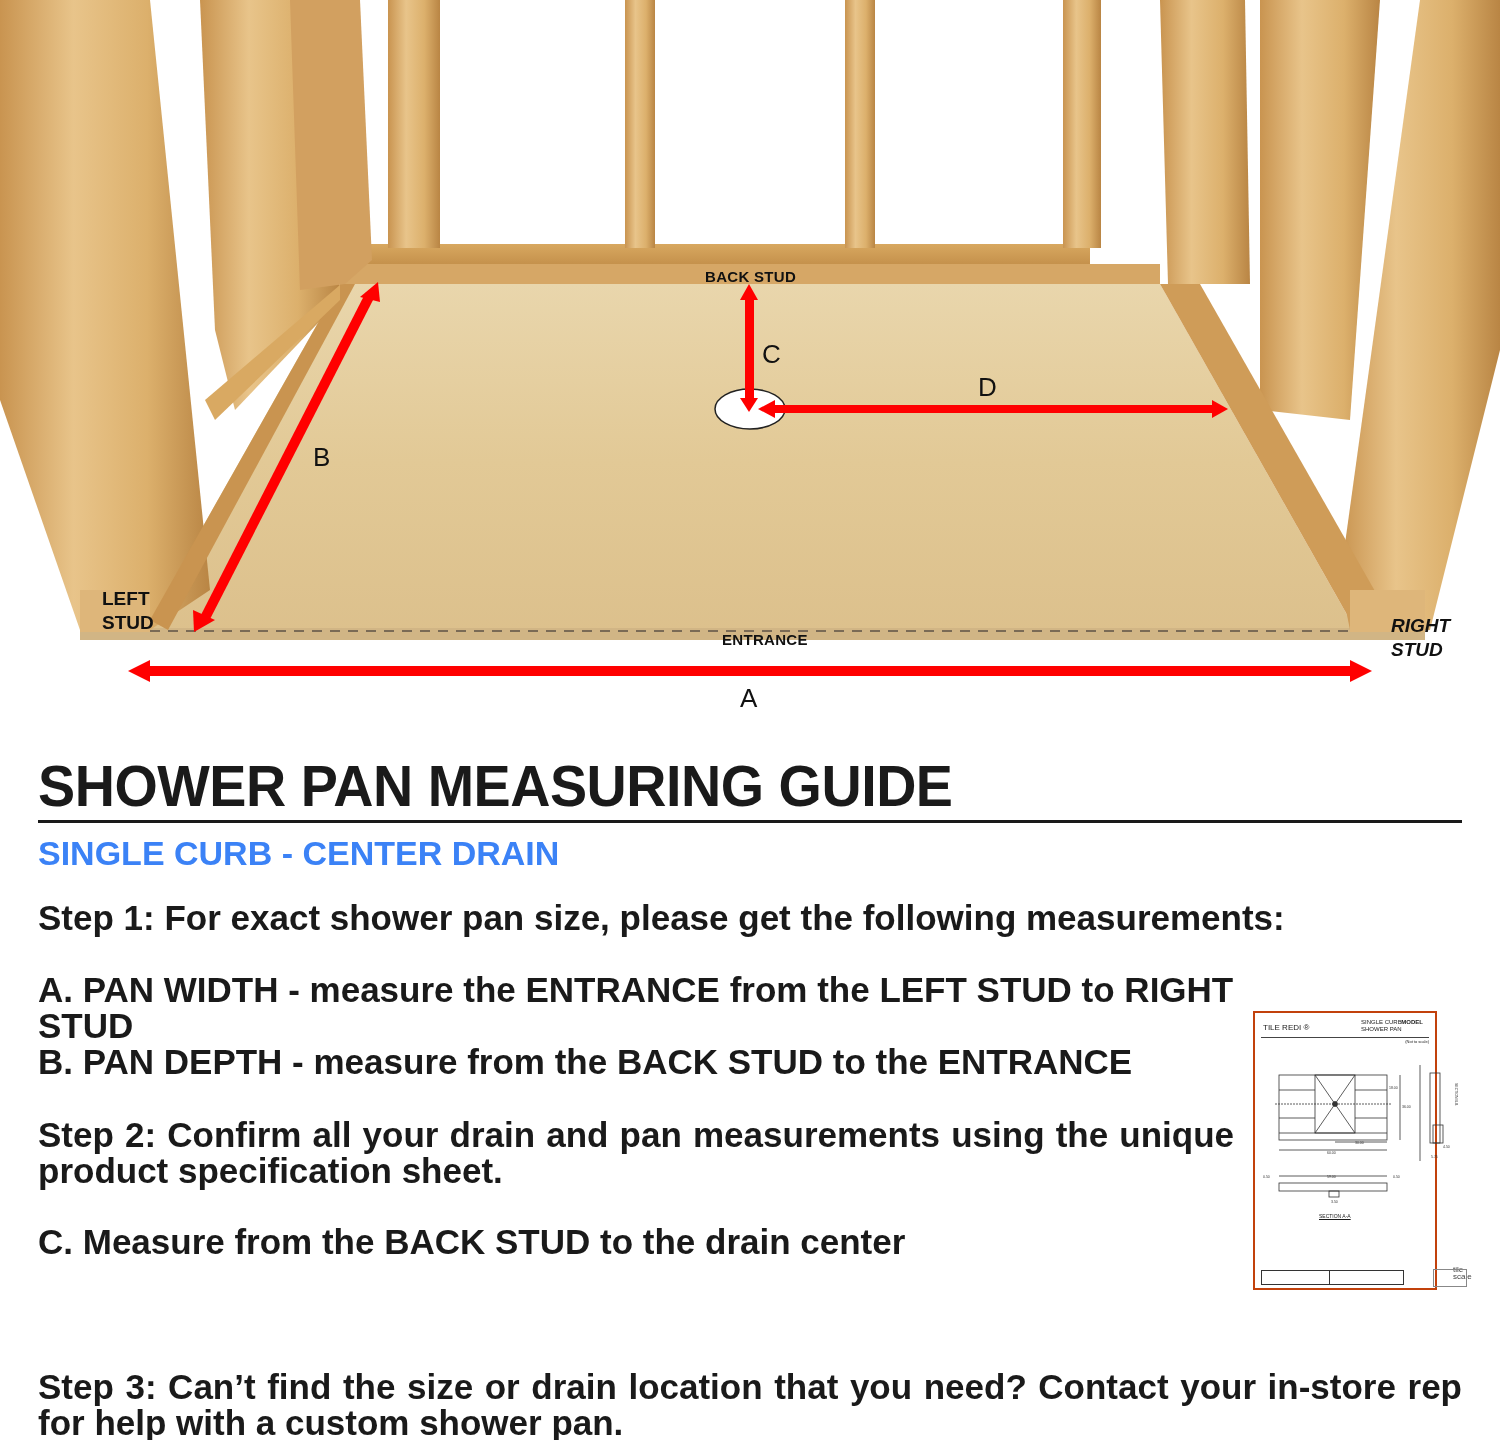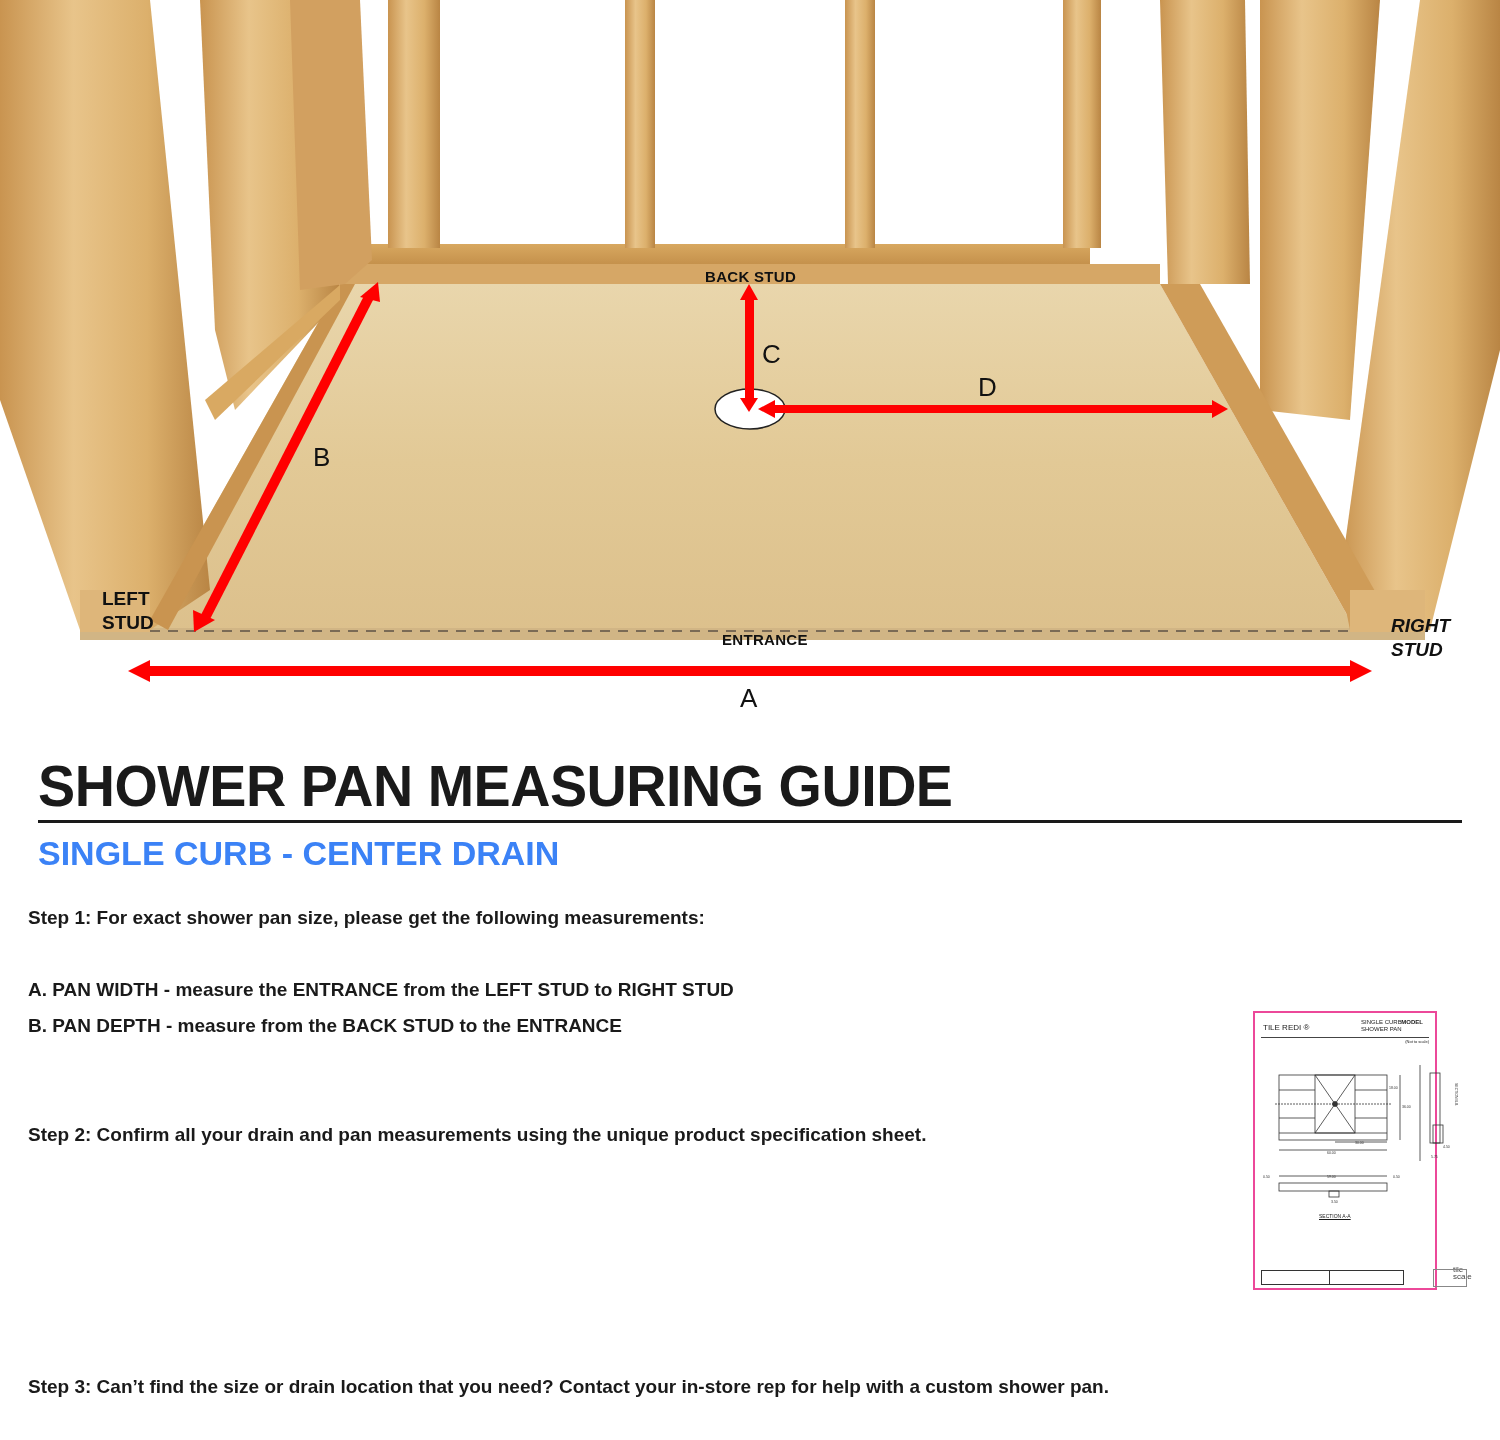--- a/index.html
+++ b/index.html
@@ -6,24 +6,24 @@
   body { width:1500px; height:1440px; position:relative; overflow:hidden; font-family:"Liberation Sans", sans-serif; color:#1a1a1a; }
   .illus { position:absolute; left:0; top:0; width:1500px; height:720px; }
   .lbl { position:absolute; font-family:"Liberation Sans", sans-serif; color:#111; white-space:nowrap; }
   .lbl.small { font-size:15px; font-weight:bold; letter-spacing:0.3px; }
   .lbl.letter { font-size:26px; font-weight:normal; }
   .lbl.stud { font-size:19px; font-weight:bold; font-style:italic; line-height:24px;padding-left:22px; }
   .lbl.stud.plain { font-style:normal; }
   h1.title { position:absolute; left:38px; top:752px; margin:0; font-size:58px; font-weight:bold; letter-spacing:-0.5px; color:#1a1a1a; transform:scaleX(0.96); transform-origin:left; }
   .rule { position:absolute; left:38px; top:820px; width:1424px; height:3px; background:#1a1a1a; }
   h2.subtitle { position:absolute; left:38px; top:834px; margin:0; font-size:34px; font-weight:bold; color:#3b82f6; }
-  .para { position:absolute; left:28px; font-size:19px; font-weight:bold; color:#1a1a1a; line-height:36px; }
+  .para { position:absolute; left:38px; font-size:35px; font-weight:bold; color:#1a1a1a; line-height:36px; }
   .para .kw { font-weight:900; }
   .para.justify { text-align:justify; text-align-last:left; }
-  .spec { position:absolute; left:1253px; top:1011px; width:184px; height:279px; border:2px solid #ec4899; background:#fff; box-sizing:border-box; }
+  .spec { position:absolute; left:1253px; top:1011px; width:184px; height:279px; border:2px solid #c2410c; background:#fff; box-sizing:border-box; }
   .spec .hdr { position:absolute; left:6px; right:6px; top:4px; height:20px; border-bottom:1px solid #444; font-size:7px; }
   .spec .brand { position:absolute; left:2px; top:6px; font-size:8px; }
   .spec .stitle { position:absolute; left:100px; top:2px; font-size:6px; line-height:7px; }
   .spec .model { position:absolute; right:6px; top:2px; font-size:6px; font-weight:bold; }
   .spec .note { position:absolute; right:6px; top:26px; font-size:4px; }
   .spec .section { position:absolute; left:64px; top:200px; font-size:5px; text-decoration:underline; }
   .spec .footbox { position:absolute; left:6px; top:257px; width:67px; height:13px; border:1px solid #333; }
   .spec .footbox2 { position:absolute; left:74px; top:257px; width:73px; height:13px; border:1px solid #333; }
   .spec .footlogo { position:absolute; left:150px; top:253px; font-size:8px; line-height:7px; color:#444;padding-left:48px; }
   .spec .footbox3 { position:absolute; left:178px; top:256px; width:32px; height:16px; border:1px solid #888; }
@@ -140,20 +140,21 @@
   </div>
   <div>
     <span>B.</span>
     <span class="kw">PAN DEPTH</span><span> - measure from the BACK STUD to the ENTRANCE</span>
   </div>
 </div>
 
 <div class="para justify" style="top:1117px; width:1196px;">Step 2: Confirm all your drain and pan measurements using the unique product specification sheet.</div>
 
 <div class="para" style="top:1224px; width:1200px;">
+  <div>C. Measure from the BACK STUD to the drain center</div>
 </div>
 
 <div class="para justify" style="top:1369px; width:1424px;">Step 3: Can’t find the size or drain location that you need? Contact your in-store rep for help with a custom shower pan.</div>
 
 <div class="spec">
   <div class="hdr">
     <span class="brand">TILE REDI ®</span>
     <span class="stitle">
       <div>SINGLE CURB</div>
       <div>SHOWER PAN</div>

